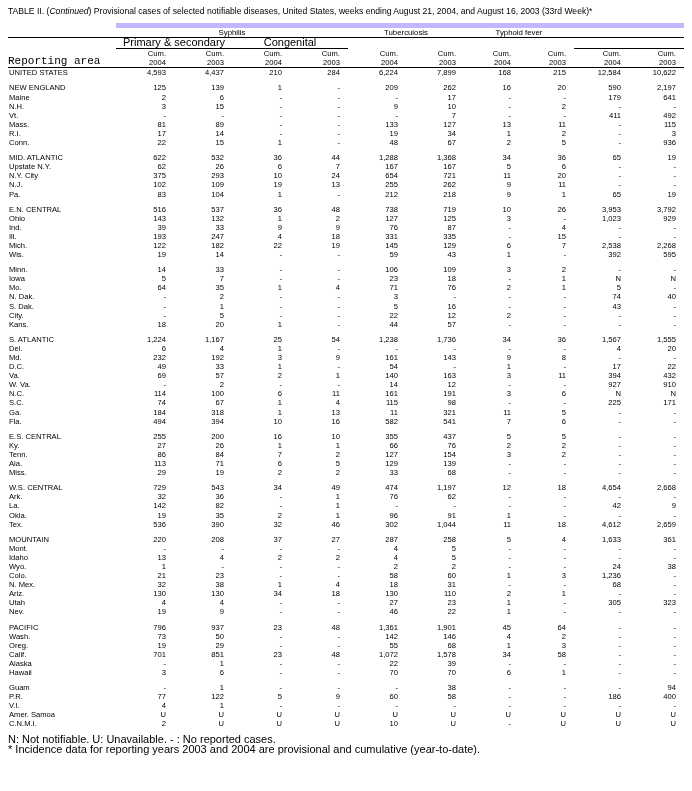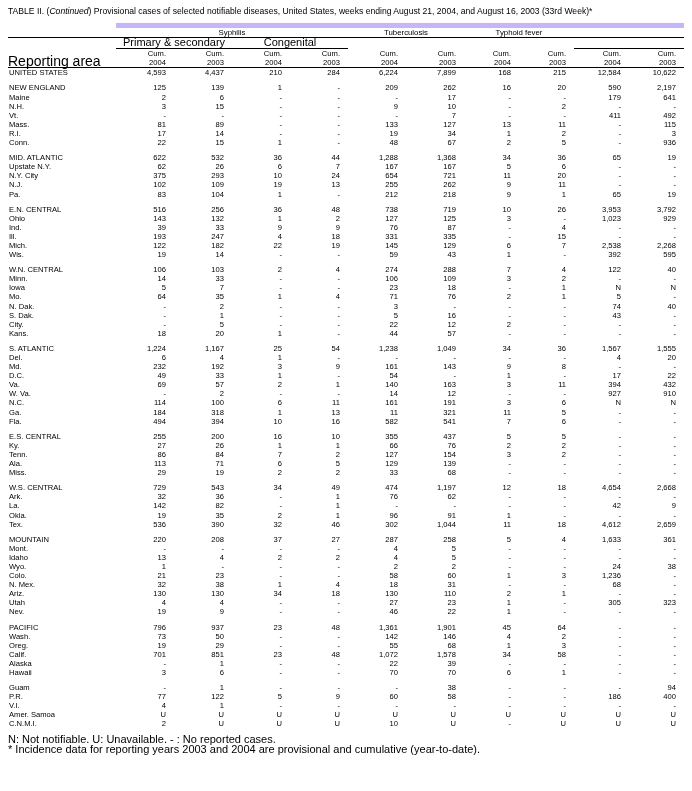--- a/index.html
+++ b/index.html
@@ -61,22 +61,23 @@
   .rule-top td { border-top: 1px solid #000; }
   .footer {
     font-size: 11px;
     line-height: 10px;
     margin-top: 5px;
     width: 676px;
   }
   .hdr-row-label {
     vertical-align: bottom;
     text-align: left;
-    font-size: 14px;
+    font-size: 11px;
     padding-bottom: 1px !important;
+    font-family: Liberation Mono, monospace;
   }
   .two-line { line-height: 8.6px; }
 </style>
 </head>
 <body>
 
 <div class="page">
 
   <div class="title">
     <span>TABLE II. (</span><span class="italic">Continued</span><span>) Provisional cases of selected notifiable diseases, United States, weeks ending August 21, 2004, and August 16, 2003 (33rd Week)*</span>
@@ -333,21 +334,21 @@
           <td class="numcol">1</td>
           <td class="numcol">65</td>
           <td class="numcol">19</td>
         </tr>
         <tr class="rowgap">
           <td colspan="11"></td>
         </tr>
         <tr class="data">
           <td class="col-area">E.N. CENTRAL</td>
           <td class="numcol">516</td>
-          <td class="numcol">256</td>
+          <td class="numcol">537</td>
           <td class="numcol">36</td>
           <td class="numcol">48</td>
           <td class="numcol">738</td>
           <td class="numcol">719</td>
           <td class="numcol">10</td>
           <td class="numcol">26</td>
           <td class="numcol">3,953</td>
           <td class="numcol">3,792</td>
         </tr>
         <tr class="data">
@@ -412,33 +413,20 @@
           <td class="numcol">43</td>
           <td class="numcol">1</td>
           <td class="numcol">-</td>
           <td class="numcol">392</td>
           <td class="numcol">595</td>
         </tr>
         <tr class="rowgap">
           <td colspan="11"></td>
         </tr>
         <tr class="data">
-          <td class="col-area">W.N. CENTRAL</td>
-          <td class="numcol">106</td>
-          <td class="numcol">103</td>
-          <td class="numcol">2</td>
-          <td class="numcol">4</td>
-          <td class="numcol">274</td>
-          <td class="numcol">288</td>
-          <td class="numcol">7</td>
-          <td class="numcol">4</td>
-          <td class="numcol">122</td>
-          <td class="numcol">40</td>
-        </tr>
-        <tr class="data">
           <td class="col-area">Minn.</td>
           <td class="numcol">14</td>
           <td class="numcol">33</td>
           <td class="numcol">-</td>
           <td class="numcol">-</td>
           <td class="numcol">106</td>
           <td class="numcol">109</td>
           <td class="numcol">3</td>
           <td class="numcol">2</td>
           <td class="numcol">-</td>
@@ -525,21 +513,21 @@
         <tr class="rowgap">
           <td colspan="11"></td>
         </tr>
         <tr class="data">
           <td class="col-area">S. ATLANTIC</td>
           <td class="numcol">1,224</td>
           <td class="numcol">1,167</td>
           <td class="numcol">25</td>
           <td class="numcol">54</td>
           <td class="numcol">1,238</td>
-          <td class="numcol">1,049</td>
+          <td class="numcol">1,736</td>
           <td class="numcol">34</td>
           <td class="numcol">36</td>
           <td class="numcol">1,567</td>
           <td class="numcol">1,555</td>
         </tr>
         <tr class="data">
           <td class="col-area">Del.</td>
           <td class="numcol">6</td>
           <td class="numcol">4</td>
           <td class="numcol">1</td>
@@ -608,20 +596,33 @@
           <td class="numcol">114</td>
           <td class="numcol">100</td>
           <td class="numcol">6</td>
           <td class="numcol">11</td>
           <td class="numcol">161</td>
           <td class="numcol">191</td>
           <td class="numcol">3</td>
           <td class="numcol">6</td>
           <td class="numcol">N</td>
           <td class="numcol">N</td>
+        </tr>
+        <tr class="data">
+          <td class="col-area">S.C.</td>
+          <td class="numcol">74</td>
+          <td class="numcol">67</td>
+          <td class="numcol">1</td>
+          <td class="numcol">4</td>
+          <td class="numcol">115</td>
+          <td class="numcol">98</td>
+          <td class="numcol">-</td>
+          <td class="numcol">-</td>
+          <td class="numcol">225</td>
+          <td class="numcol">171</td>
         </tr>
         <tr class="data">
           <td class="col-area">Ga.</td>
           <td class="numcol">184</td>
           <td class="numcol">318</td>
           <td class="numcol">1</td>
           <td class="numcol">13</td>
           <td class="numcol">11</td>
           <td class="numcol">321</td>
           <td class="numcol">11</td>

